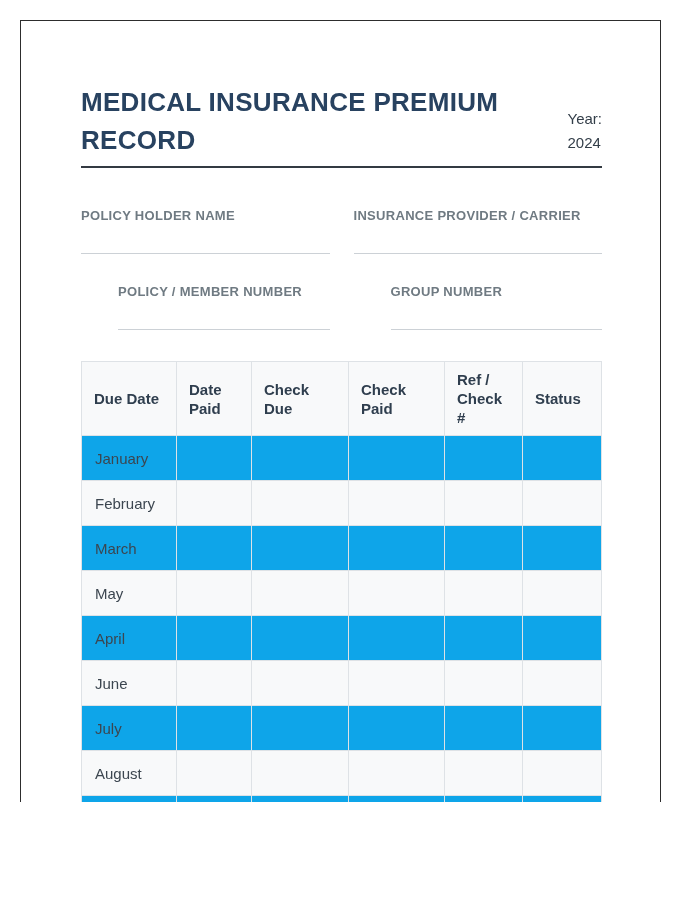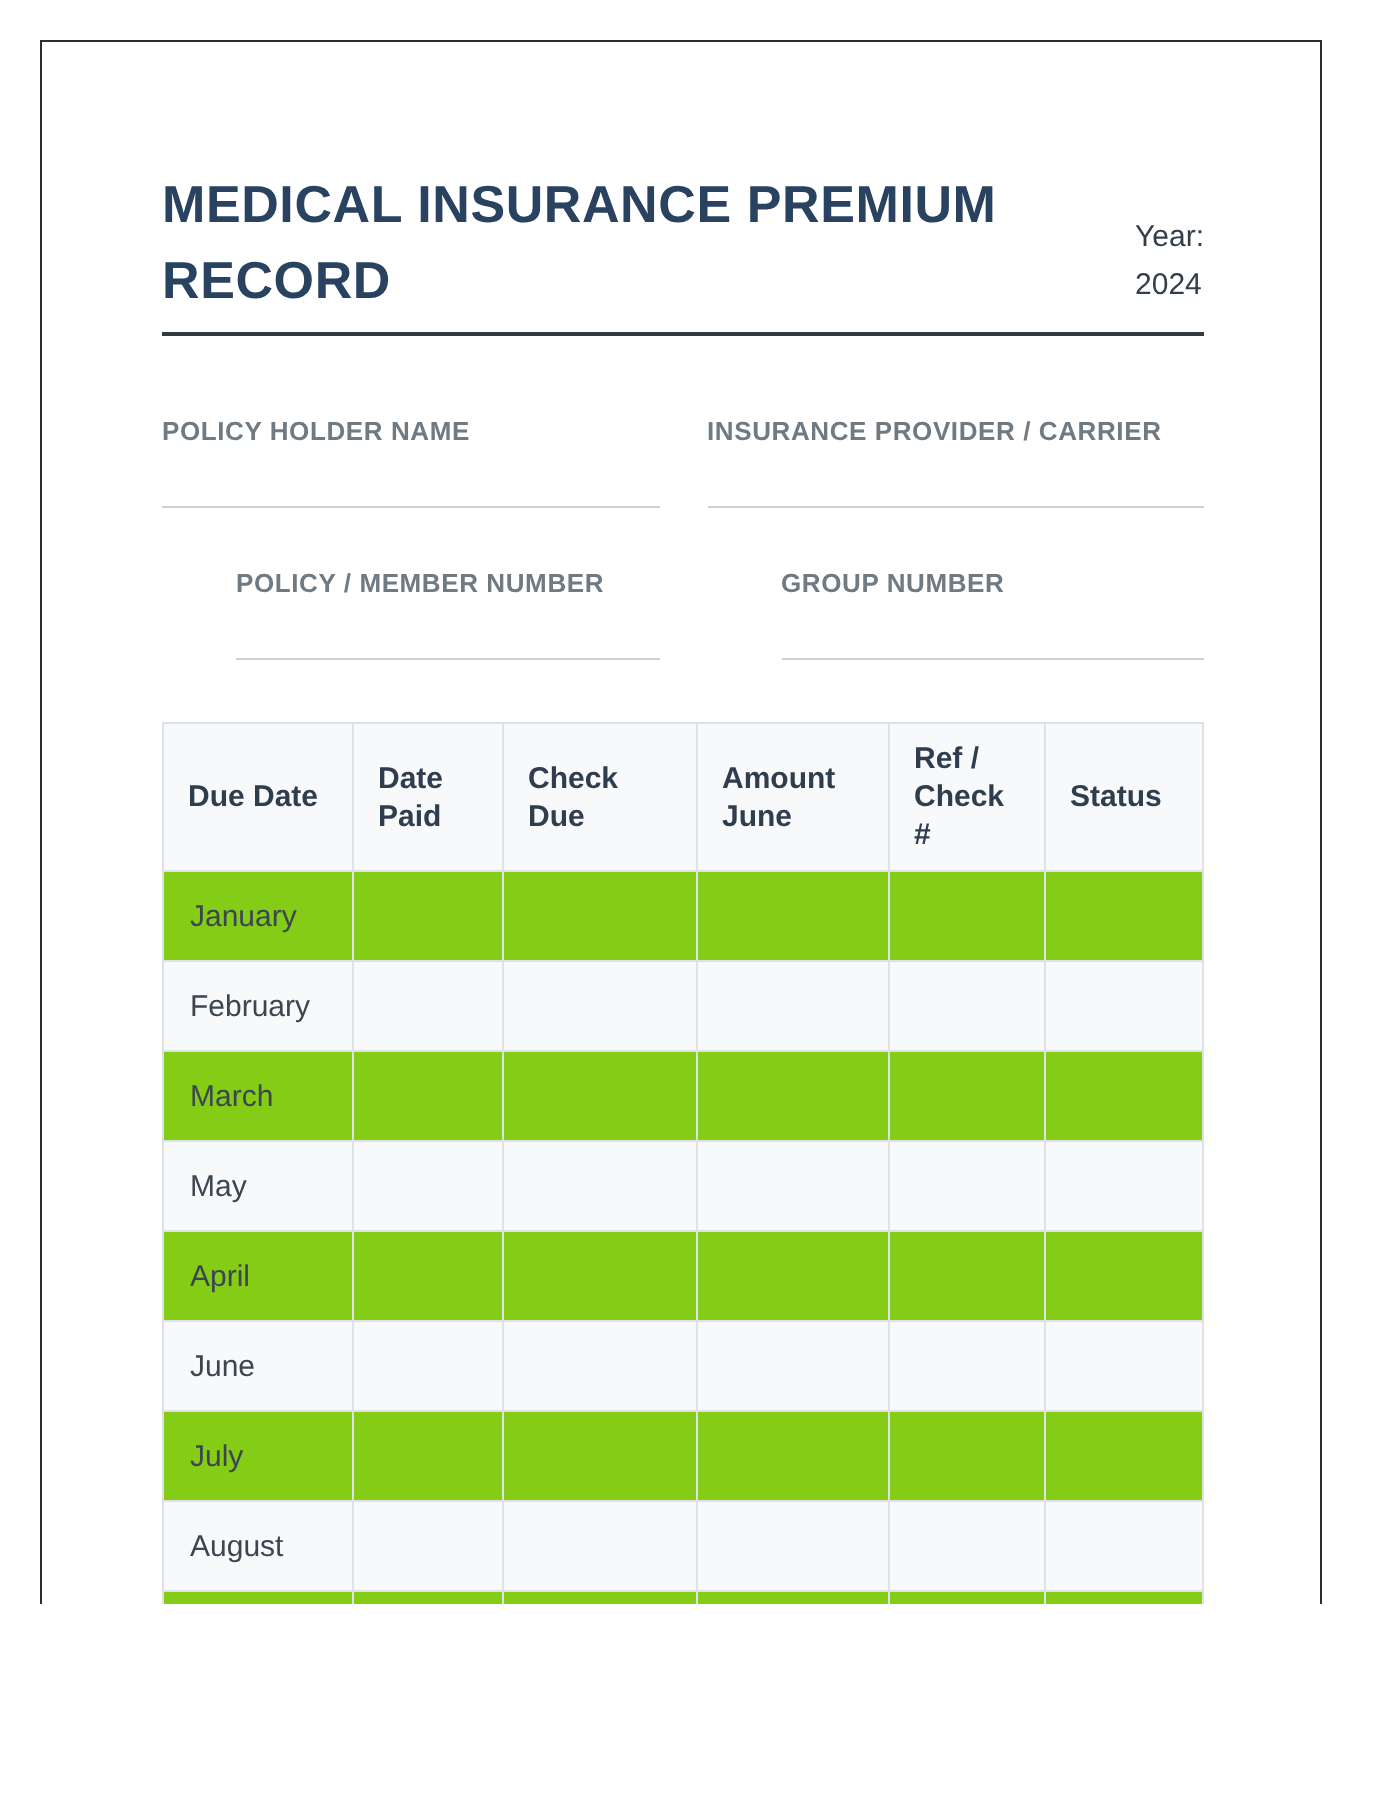--- a/index.html
+++ b/index.html
@@ -82,21 +82,21 @@
     text-align: left;
     vertical-align: middle;
     padding: 8px 8px 8px 12px;
   }
   .premium-table tbody td {
     height: 45px;
     font-size: 15px;
     color: #3c4650;
     vertical-align: middle;
     padding: 0 8px 0 13px;
-    background: #84cc16;
+    background: #0ea5e9;
   }
   .premium-table tbody tr:nth-child(even) td { background: #f8f9fa; }
 </style>
 </head>
 <body>
 
 <div class="stage">
   <div class="page">
 
     <div class="header">
@@ -135,21 +135,21 @@
           <col style="width:97px">
         <col style="width:96px">
           <col style="width:78px">
           <col style="width:79px">
       </colgroup>
       <thead>
         <tr>
           <th>Due Date</th>
           <th>Date Paid</th>
           <th>Check Due</th>
-          <th>Amount June</th>
+          <th>Check Paid</th>
           <th>Ref / Check #</th>
           <th>Status</th>
         </tr>
       </thead>
       <tbody>
         <tr>
           <td>January</td>
           <td></td>
           <td></td>
           <td></td>

